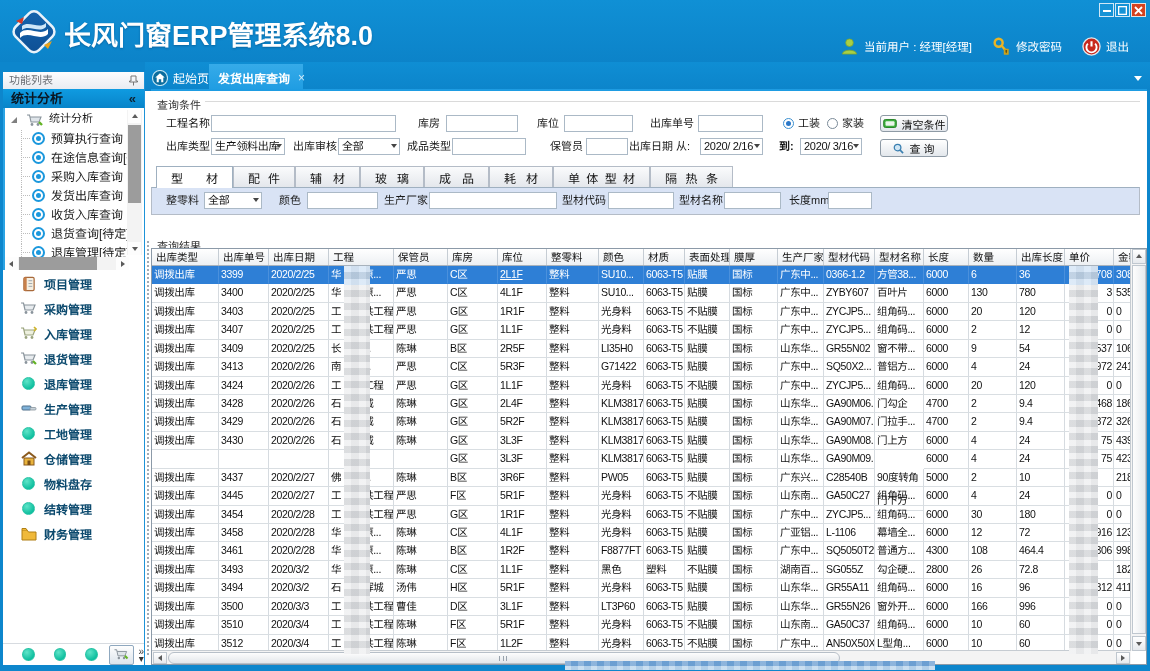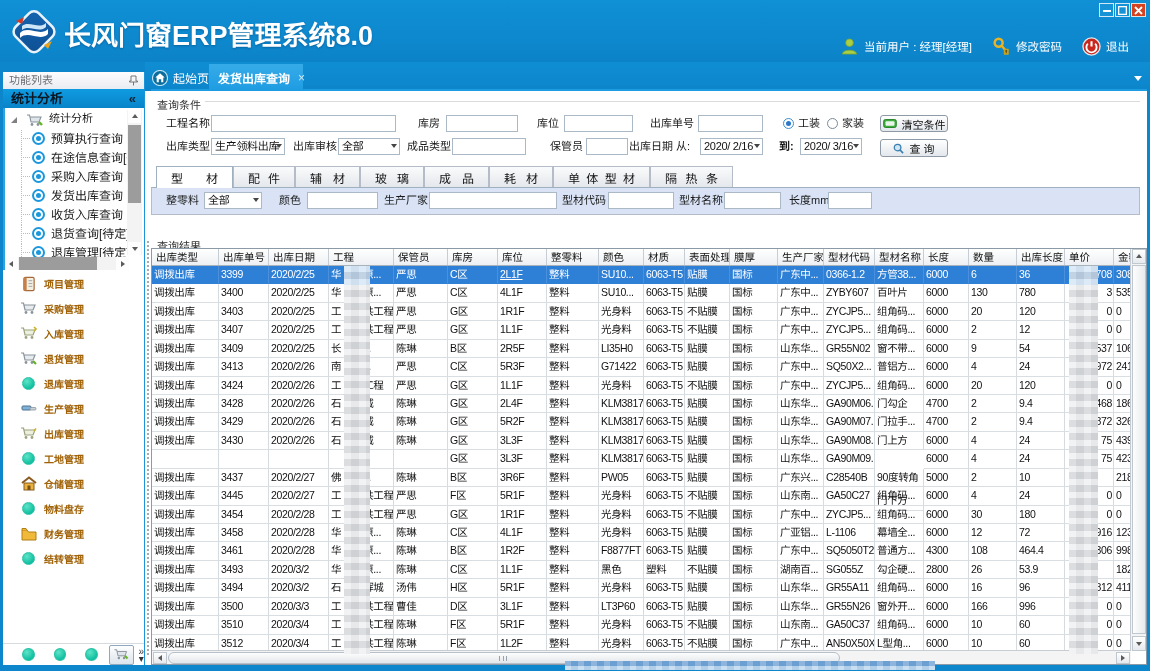--- a/index.html
+++ b/index.html
@@ -69,21 +69,21 @@
              background:#f3f3f3; }
   .hscroll .lt, .hscroll .rt { position:absolute; top:0; width:13px; height:13px;
              background:#fdfdfd; display:flex; align-items:center; justify-content:center; }
   .hscroll .lt { left:0; } .hscroll .rt { right:0; }
   .hscroll .thumb { position:absolute; left:14px; top:0; width:78px; height:13px; background:#9c9c9c; }
 
   .modules { position:absolute; left:0; top:199px; width:141px; }
   .module { position:relative; height:25px; display:flex; align-items:center; padding-left:17px; }
   .module .mico { width:17px; height:17px; margin-right:7px; flex:none; display:flex;
                   align-items:center; justify-content:center; }
-  .module .mlbl { font-weight:bold; font-size:10px; color:#a16207; white-space:nowrap; }
+  .module .mlbl { font-weight:bold; font-size:12px; color:#0c4a6e; white-space:nowrap; }
   .teal-dot { width:13px; height:13px; border-radius:50%;
               background:radial-gradient(circle at 35% 30%, #5fe4c8, #0fbf9f 72%);
               border:1px solid #29c3a6; display:inline-block; }
   .dots-row { position:absolute; left:0; top:571px; width:141px; height:22px;
               border-top:1px solid #d7dbe0; display:flex; align-items:center; }
   .dots-row .teal-dot { margin-left:19px; }
   .dots-row .cart-btn { margin-left:11px; width:27px; height:20px; border:1px solid #8fa8bf;
               border-radius:2px; background:linear-gradient(#fefefe,#dce4ec);
               display:flex; align-items:center; justify-content:center; }
   .dots-row .chev { margin-left:4px; color:#333; font-size:10px; line-height:7px; text-align:center; }
@@ -380,31 +380,20 @@
           <span class="mico">
             <svg width="16" height="13" viewBox="0 0 16 13">
               <rect x="1" y="4" width="9" height="4" rx="1" fill="#7fb2d9" stroke="#51718c" stroke-width="1"></rect>
               <rect x="9" y="5.5" width="6" height="2.5" rx="1" fill="#c7d2da" stroke="#8a949c" stroke-width="0.8"></rect>
             </svg>
           </span>
           <span class="mlbl">生产管理</span>
         </div>
         <div class="module">
           <span class="mico">
-            <svg width="17" height="15" viewBox="0 0 17 15">
-              <path d="M1 2 L3.5 2 L5 9 L13 9 L15 4 L4 4" fill="#eef0df" stroke="#9aa37e" stroke-width="1.2"></path>
-              <circle cx="6" cy="11.5" r="1.4" fill="#9aa37e"></circle>
-              <circle cx="12" cy="11.5" r="1.4" fill="#9aa37e"></circle>
-              <path d="M14 5 L16 2.5" stroke="#cdb32a" stroke-width="1.6"></path>
-            </svg>
-          </span>
-          <span class="mlbl">出库管理</span>
-        </div>
-        <div class="module">
-          <span class="mico">
             <span class="teal-dot"></span>
           </span>
           <span class="mlbl">工地管理</span>
         </div>
         <div class="module">
           <span class="mico">
             <svg width="16" height="15" viewBox="0 0 16 15">
               <path d="M1 7 L8 1.5 L15 7" fill="none" stroke="#8a5a1e" stroke-width="2"></path>
               <rect x="3" y="7" width="10" height="7" fill="#e8b33c" stroke="#8a5a1e" stroke-width="1"></rect>
               <rect x="6.5" y="9.5" width="3" height="4.5" fill="#7a4e15"></rect>
@@ -413,32 +402,32 @@
           <span class="mlbl">仓储管理</span>
         </div>
         <div class="module">
           <span class="mico">
             <span class="teal-dot"></span>
           </span>
           <span class="mlbl">物料盘存</span>
         </div>
         <div class="module">
           <span class="mico">
+            <span class="teal-dot"></span>
+          </span>
+          <span class="mlbl">结转管理</span>
+        </div>
+        <div class="module">
+          <span class="mico">
             <svg width="16" height="14" viewBox="0 0 16 14">
               <path d="M1 3 L6 3 L7.5 5 L15 5 L15 13 L1 13 Z" fill="#f0b93a" stroke="#b07f14" stroke-width="1"></path>
               <path d="M1 3 L1 1.5 L5 1.5 L6 3" fill="#f0b93a" stroke="#b07f14" stroke-width="1"></path>
             </svg>
           </span>
           <span class="mlbl">财务管理</span>
-        </div>
-        <div class="module">
-          <span class="mico">
-            <span class="teal-dot"></span>
-          </span>
-          <span class="mlbl">结转管理</span>
         </div>
       </div>
     <div class="dots-row">
       <span class="teal-dot"></span>
       <span class="teal-dot"></span>
       <span class="teal-dot"></span>
       <span class="cart-btn">
         <svg width="16" height="13" viewBox="0 0 17 15">
             <path d="M1 2 L3.5 2 L5 9 L13 9 L15 4 L4 4" fill="#dfe5ea" stroke="#8a949c" stroke-width="1.1"></path>
             <circle cx="6" cy="11.5" r="1.4" fill="#8a949c"></circle>
@@ -959,21 +948,21 @@
             <div class="td" style="left: 395px; width: 52px;">整料</div>
             <div class="td" style="left: 447px; width: 45px;">黑色</div>
             <div class="td" style="left: 492px; width: 41px;">塑料</div>
             <div class="td" style="left: 533px; width: 45px;">不贴膜</div>
             <div class="td" style="left: 578px; width: 48px;">国标</div>
             <div class="td" style="left: 626px; width: 46px;">湖南百...</div>
             <div class="td" style="left: 672px; width: 51px;">SG055Z</div>
             <div class="td" style="left: 723px; width: 49px;">勾企硬...</div>
             <div class="td" style="left: 772px; width: 45px;">2800</div>
             <div class="td" style="left: 817px; width: 48px;">26</div>
-            <div class="td" style="left: 865px; width: 48px;">53.9</div>
+            <div class="td" style="left: 865px; width: 48px;">72.8</div>
             <div class="td" style="left: 913px; width: 49px; text-align: right; padding-right: 1px;"></div>
             <div class="td" style="left: 962px; width: 19px;">182</div>
           </div>
           <div class="tr" style="top: 313.31px;">
             <div class="td" style="left: 0px; width: 67px;">调拨出库</div>
             <div class="td" style="left: 67px; width: 50px;">3494</div>
             <div class="td" style="left: 117px; width: 60px;">2020/3/2</div>
             <div class="td" style="left: 177px; width: 65px;"><span>石</span><span class="gap26"></span><span>辉城</span></div>
             <div class="td" style="left: 242px; width: 54px;">汤伟</div>
             <div class="td" style="left: 296px; width: 50px;">H区</div>

